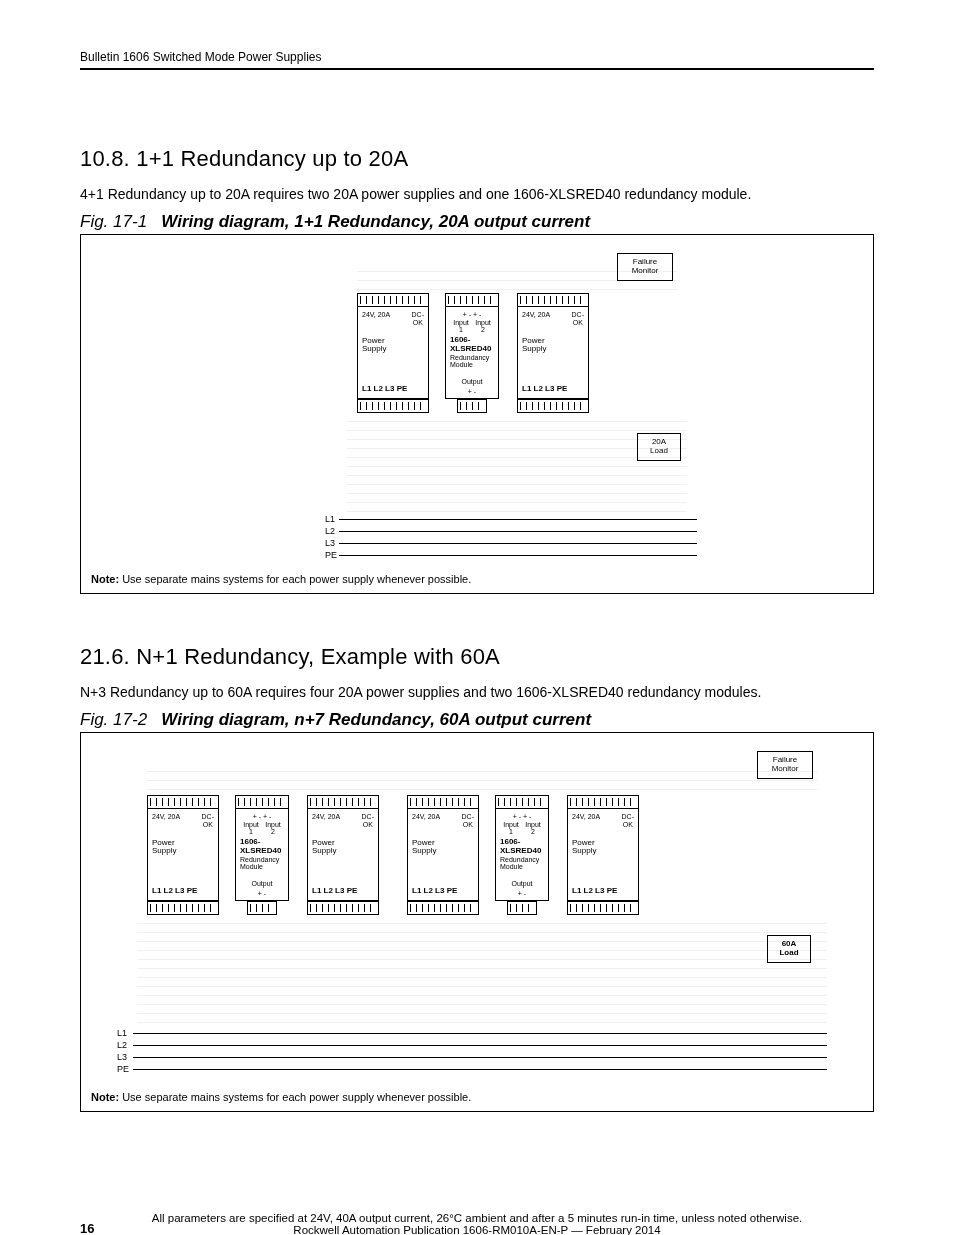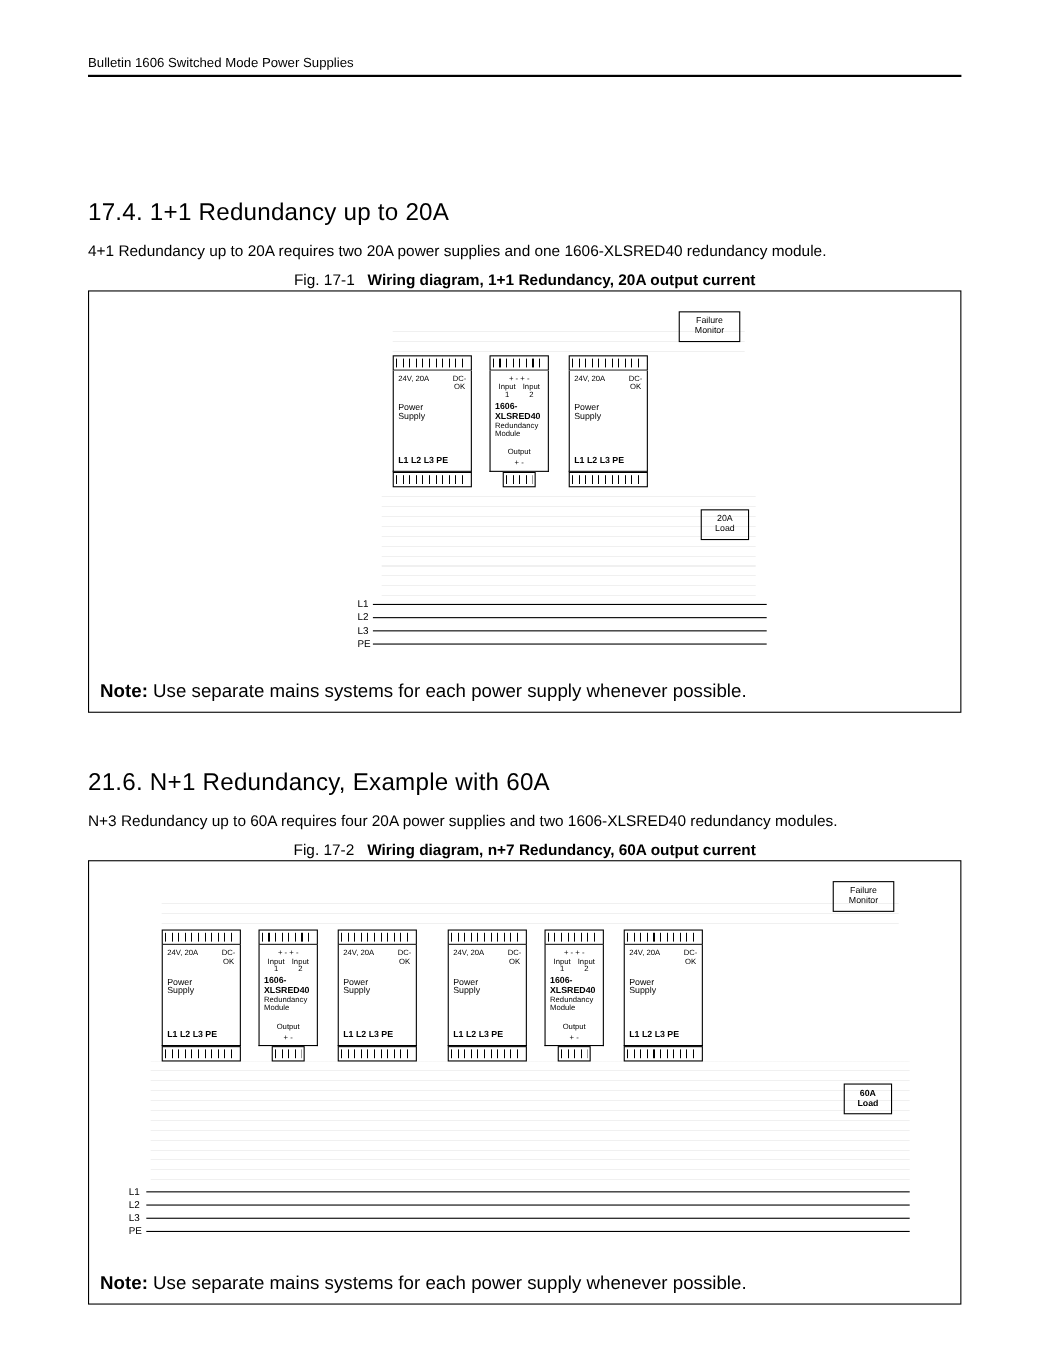--- a/index.html
+++ b/index.html
@@ -9,47 +9,47 @@
     background: #fff;
     color: #000;
     width: 954px;
     box-sizing: border-box;
     font-size: 13px;
   }
   .header-line {
     font-size: 12px;
     border-bottom: 2px solid #000;
     padding-bottom: 4px;
-    margin-bottom: 110px;
+    margin-bottom: 76px;
   }
   h2.section-title {
     font-size: 22px;
     font-weight: 400;
     margin: 0 0 14px 0;
     letter-spacing: 0.2px;
   }
   p.body-text {
     font-size: 14px;
     margin: 0 0 10px 0;
   }
   .fig-caption {
-    text-align: center;
-    font-size: 14px;
+    text-align: left;
+    font-size: 17px;
     margin: 4px 0 2px 0;
+    font-style: italic;
   }
   .fig-caption .lbl { font-weight: 400; }
   .fig-caption .ttl { font-weight: 700; }
   .diagram-box {
     border: 1px solid #000;
     padding: 18px 10px 8px 10px;
     margin-bottom: 50px;
   }
   .note-line {
-    font-size: 17px;
-    margin-top: 16px;
+    font-size: 11px;
   }
   .note-line .nlabel { font-weight: 700; }
   .footer {
     position: relative;
     margin-top: 100px;
     font-size: 11.5px;
     text-align: center;
   }
   .footer .pgnum {
     position: absolute;
@@ -96,21 +96,21 @@
     position:absolute;
     left:0; right:0;
     background: repeating-linear-gradient(to bottom, transparent 0 8px, rgba(0,0,0,0.06) 8px 9px);
   }
 </style>
 </head>
 <body>
 
 <div class="header-line">Bulletin 1606 Switched Mode Power Supplies</div>
 
-<h2 class="section-title">17.4. 1+1 Redundancy up to 20A</h2>
+<h2 class="section-title">10.8. 1+1 Redundancy up to 20A</h2>
 <p class="body-text">4+1 Redundancy up to 20A requires two 20A power supplies and one 1606-XLSRED40 redundancy module.</p>
 <div class="fig-caption">
   <span class="lbl">Fig. 17-1</span>&nbsp;&nbsp;
   <span class="ttl">Wiring diagram, 1+1 Redundancy, 20A output current</span>
 </div>
 
 <div class="diagram-box">
   <div class="schematic" style="width:520px;height:320px;">
 
     <div class="block center" style="left: 400px; top: 0px; width: 56px; white-space: pre-line;">Failure
@@ -282,14 +282,15 @@
     <div class="wire-area" style="top:164px;height:110px;left:20px;right:10px;"></div>
   </div>
   <div class="note-line">
     <span class="nlabel">Note:</span>
     <span>Use separate mains systems for each power supply whenever possible.</span>
   </div>
 </div>
 
 <div class="footer">
   <span class="pgnum">16</span>
+  <span class="spec">All parameters are specified at 24V, 40A output current, 26°C ambient and after a 5 minutes run-in time, unless noted otherwise.</span>
   <span class="pub">Rockwell Automation Publication 1606-RM010A-EN-P — February 2014</span>
 </div>
 
 </body></html>

